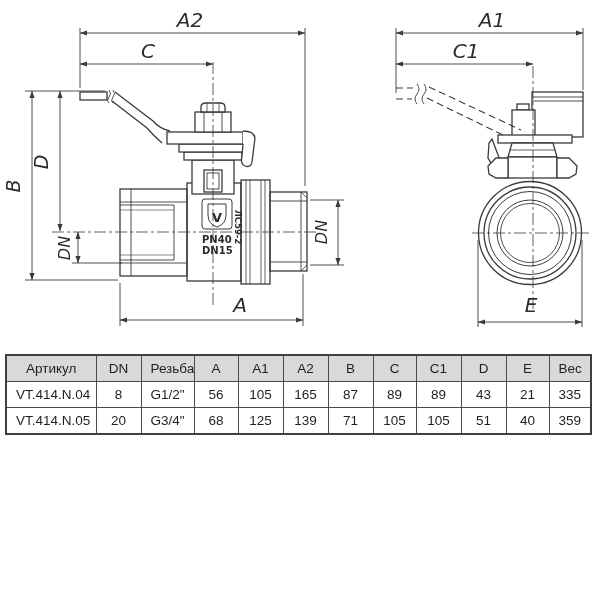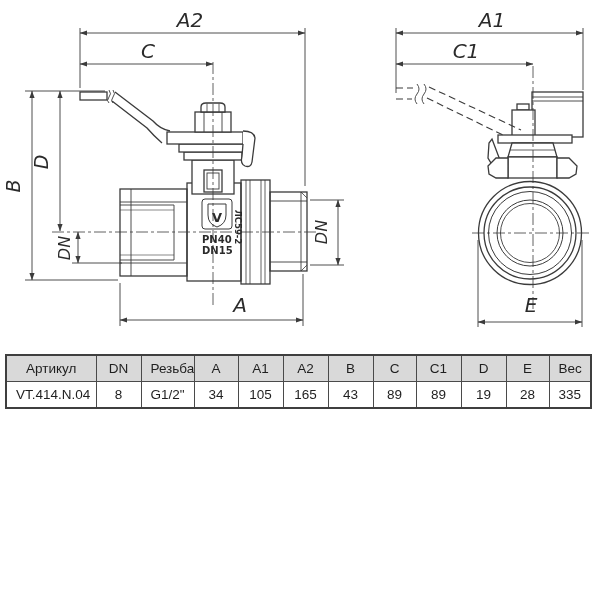--- a/index.html
+++ b/index.html
@@ -180,26 +180,40 @@
       <th>D</th>
       <th>E</th>
       <th>Вес</th>
     </tr>
   </thead>
   <tbody>
     <tr>
       <td>VT.414.N.04</td>
       <td>8</td>
       <td>G1/2"</td>
-      <td>34</td>
+      <td>56</td>
       <td>105</td>
       <td>165</td>
-      <td>43</td>
+      <td>87</td>
       <td>89</td>
       <td>89</td>
-      <td>19</td>
-      <td>28</td>
+      <td>43</td>
+      <td>21</td>
       <td>335</td>
+    </tr>
+    <tr>
+      <td>VT.414.N.05</td>
+      <td>20</td>
+      <td>G3/4"</td>
+      <td>68</td>
+      <td>125</td>
+      <td>139</td>
+      <td>71</td>
+      <td>105</td>
+      <td>105</td>
+      <td>51</td>
+      <td>40</td>
+      <td>359</td>
     </tr>
   </tbody>
 </table>
 
 </div>
 
 </body></html>

